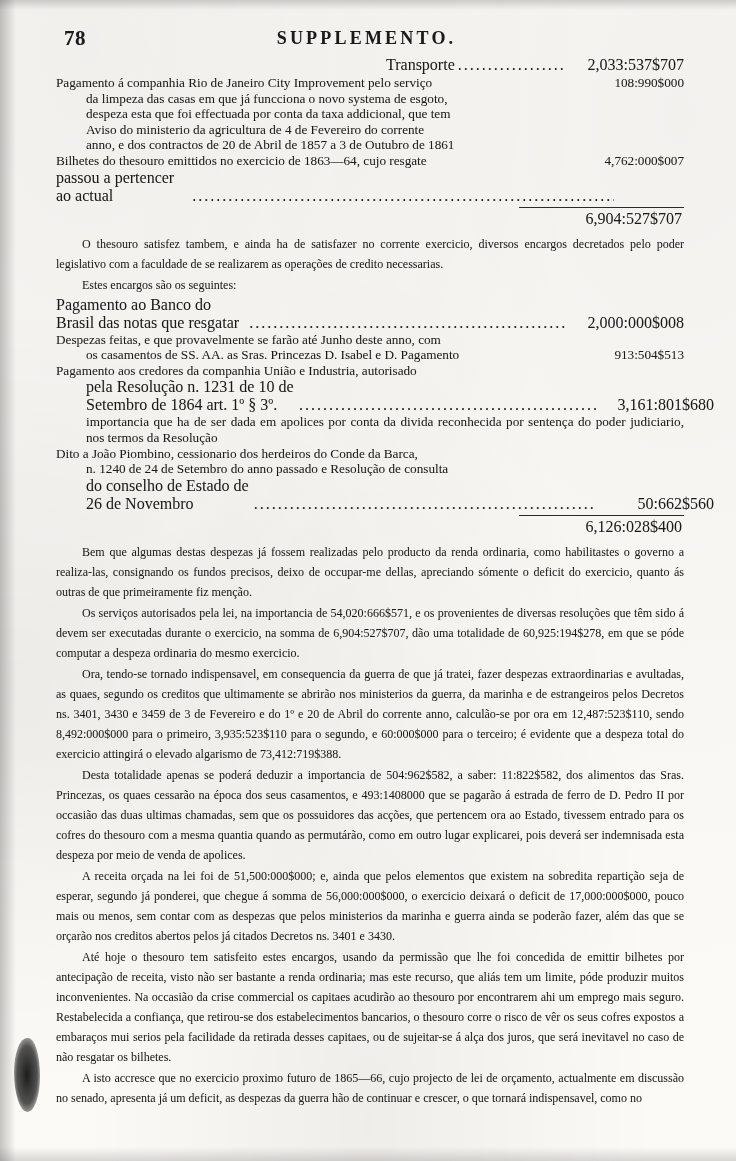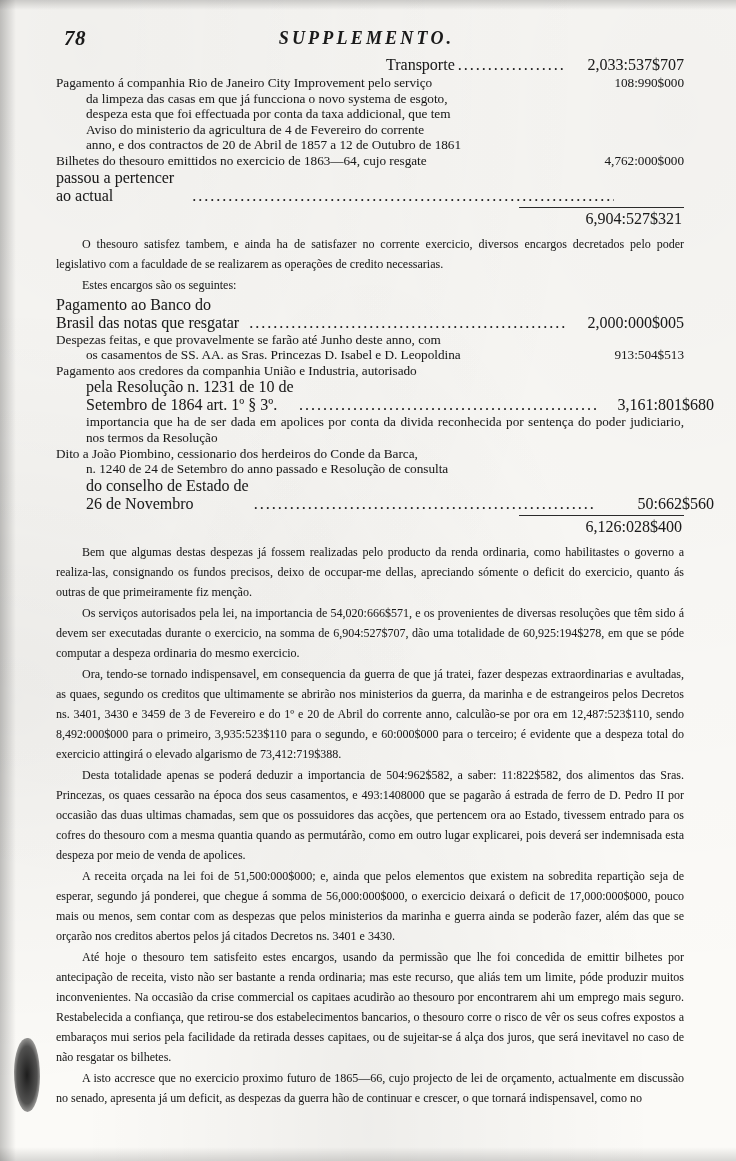--- a/index.html
+++ b/index.html
@@ -55,21 +55,20 @@
   }
   .content {
     position: absolute;
     left: 56px;
     top: 26px;
     width: 628px;
   }
   .header-row {
     position: relative;
     height: 30px;
-    font-style: italic;
   }
   .folio {
     position: absolute;
     left: 8px;
     top: 0;
     font-size: 21px;
     font-weight: bold;
     letter-spacing: 0.5px;
   }
   .doc-title {
@@ -168,50 +167,50 @@
       <span class="lbl">Transporte</span>
       <span class="dots">..............................................................................................</span>
       <span class="amt">2,033:537$707</span>
     </div>
 
     <div class="entry">
       <div class="hang0"><span class="amt-col">108:990$000</span><span>Pagamento á companhia Rio de Janeiro City Improvement pelo serviço</span></div>
       <div class="hang0" style="padding-left:30px"><span>da limpeza das casas em que já funcciona o novo systema de esgoto,</span></div>
       <div class="hang0" style="padding-left:30px"><span>despeza esta que foi effectuada por conta da taxa addicional, que tem</span></div>
       <div class="hang0" style="padding-left:30px"><span>Aviso do ministerio da agricultura de 4 de Fevereiro do corrente</span></div>
-      <div class="hang0" style="padding-left:30px"><span>anno, e dos contractos de 20 de Abril de 1857 a 12 de Outubro de 1861</span></div>
+      <div class="hang0" style="padding-left:30px"><span>anno, e dos contractos de 20 de Abril de 1857 a 3 de Outubro de 1861</span></div>
     </div>
     <div class="clear"></div>
 
     <div class="entry">
-      <div class="hang0"><span class="amt-col">4,762:000$000</span><span>Bilhetes do thesouro emittidos no exercicio de 1863—64, cujo resgate</span></div>
+      <div class="hang0"><span class="amt-col">4,762:000$007</span><span>Bilhetes do thesouro emittidos no exercicio de 1863—64, cujo resgate</span></div>
       <div class="leaderline" style="padding-left:0px;width:558px">
         <span class="lbl">passou a pertencer ao actual</span>
         <span class="dots">..............................................................................................</span>
       </div>
     </div>
     <div class="clear"></div>
 
     <hr class="rule">
-    <div class="total">6,904:527$321</div>
+    <div class="total">6,904:527$707</div>
 
     <p class="para">O thesouro satisfez tambem, e ainda ha de satisfazer no corrente exercicio, diversos encargos decretados pelo poder legislativo com a faculdade de se realizarem as operações de credito necessarias.</p>
     <p class="para">Estes encargos são os seguintes:</p>
 
     <div class="entry">
       <div class="leaderline">
         <span class="lbl">Pagamento ao Banco do Brasil das notas que resgatar</span>
         <span class="dots">..............................................................................................</span>
-        <span class="amt">2,000:000$005</span>
+        <span class="amt">2,000:000$008</span>
       </div>
     </div>
 
     <div class="entry">
       <div class="hang0"><span>Despezas feitas, e que provavelmente se farão até Junho deste anno, com</span></div>
-      <div class="hang0" style="padding-left:30px"><span class="amt-col">913:504$513</span><span>os casamentos de SS. AA. as Sras. Princezas D. Isabel e D. Leopoldina</span></div>
+      <div class="hang0" style="padding-left:30px"><span class="amt-col">913:504$513</span><span>os casamentos de SS. AA. as Sras. Princezas D. Isabel e D. Pagamento</span></div>
     </div>
     <div class="clear"></div>
 
     <div class="entry">
       <div class="hang0"><span>Pagamento aos credores da companhia União e Industria, autorisado</span></div>
       <div class="leaderline" style="padding-left:30px">
         <span class="lbl">pela Resolução n. 1231 de 10 de Setembro de 1864 art. 1º § 3º.</span>
         <span class="dots">..............................................................................................</span>
         <span class="amt">3,161:801$680</span>
       </div>

